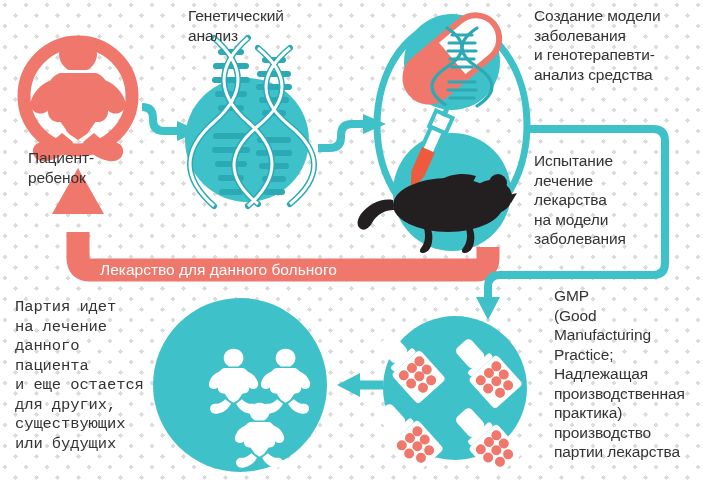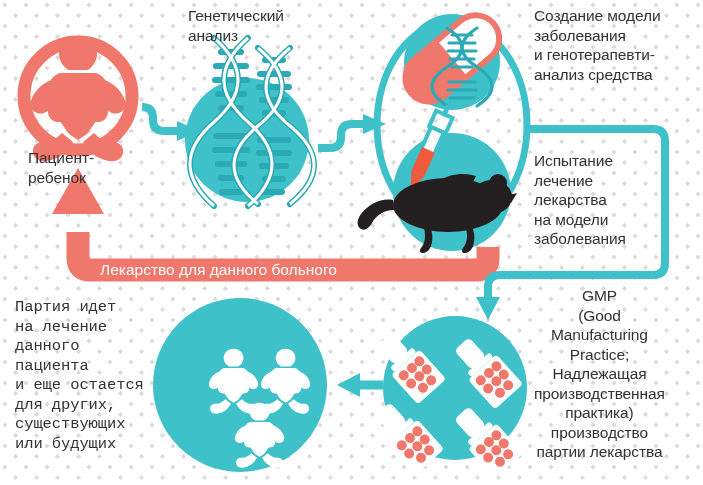--- a/index.html
+++ b/index.html
@@ -274,21 +274,21 @@
 заболевания
 и генотерапевти-
 анализ средства</div>
 
   <div class="lbl" style="left:534px; top:151px;">Испытание
 лечение
 лекарства
 на модели
 заболевания</div>
 
-  <div class="lbl" style="left:534px; top:286px;text-align:center;">GMP
+  <div class="lbl" style="left:554px; top:286px;">GMP
 (Good
 Manufacturing
 Practice;
 Надлежащая
 производственная
 практика)
 производство
 партии лекарства</div>
 
   <div class="lbl" style="left:15px; top:298px;font-family:Liberation Mono, monospace;">Партия идет

